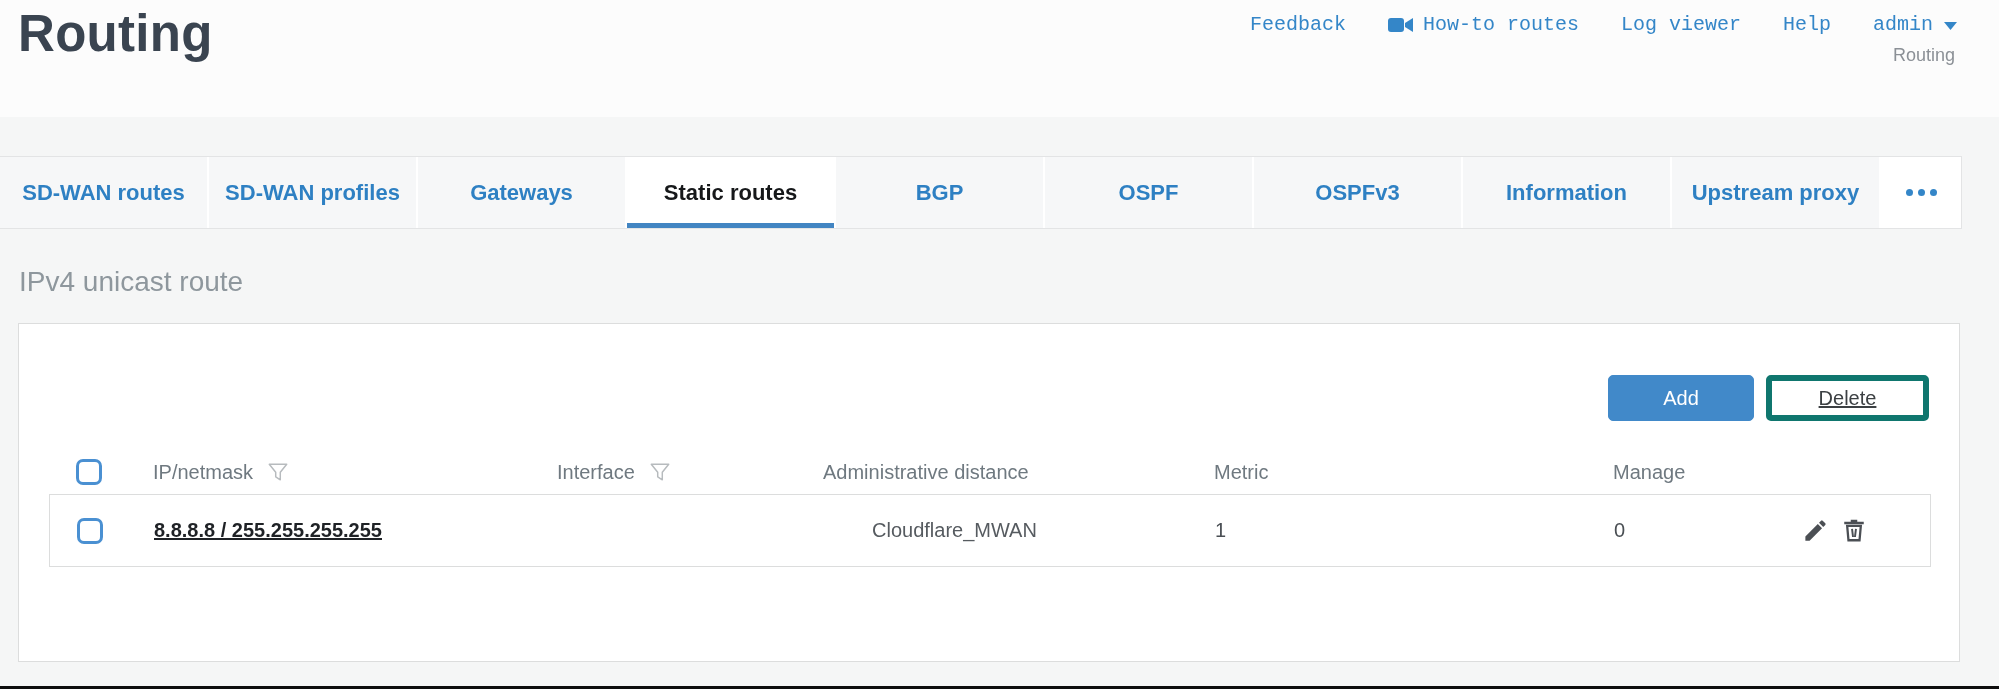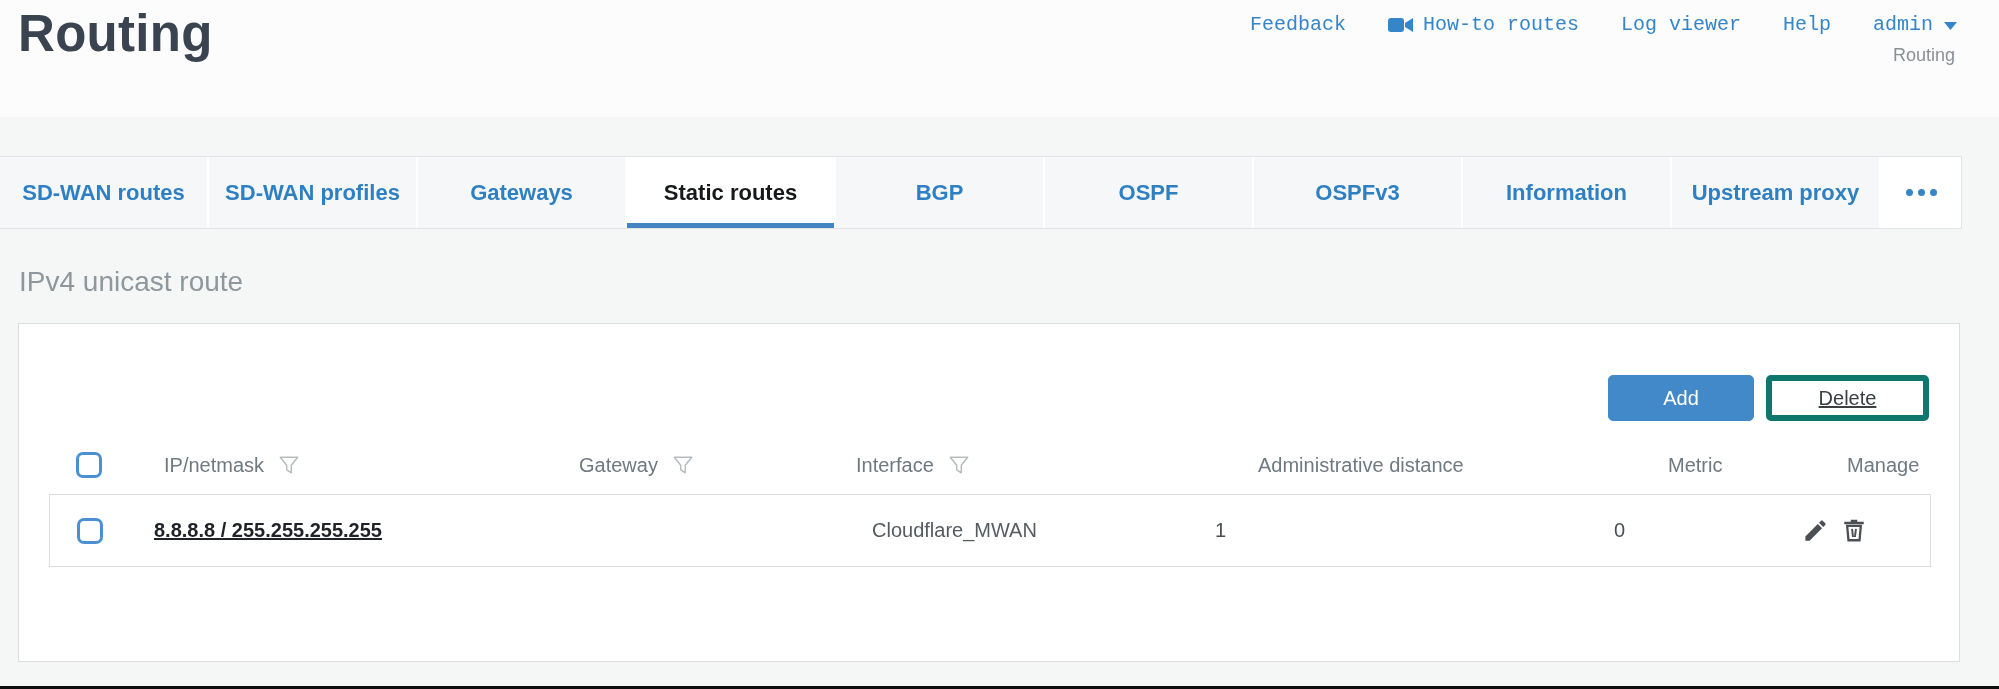--- a/index.html
+++ b/index.html
@@ -75,21 +75,21 @@
          display:flex; align-items:center; justify-content:center;
          font-family:"Liberation Sans", sans-serif; }
   .btn-add { width:146px; background:#4189c9; border:1px solid #4189c9; color:#ffffff; }
   .btn-delete { width:163px; background:#ffffff; border:6px solid #0f766e; color:#3c4043;text-decoration:underline; }
   
   .tbl-grid {
     position:absolute; left:30px; width:1882px;
     display:grid; grid-template-columns:104px 404px 266px 391px 399px 168px 150px;
     align-items:center;
   }
-  .tbl-head { top:117px; height:48px;gap:11px; }
+  .tbl-head { top:124px; height:48px; }
   .tbl-row  { top:170px; height:73px; border:1px solid #dcdddd; background:#ffffff; }
   .head-cell {
     display:flex; align-items:center; gap:14px;
     color:#6f7980; font-size:20px; white-space:nowrap;
   }
   .checkbox {
     width:26px; height:26px; margin-left:27px;
     border:3px solid #4a90d2; border-radius:7px; background:#ffffff; cursor:pointer;
   }
   .filter-icon { cursor:pointer; display:flex; }
@@ -175,28 +175,20 @@
       </div>
     <div class="head-cell">
       <span>IP/netmask</span>
       <span class="filter-icon">
         <svg width="22" height="22" viewBox="0 0 24 24">
             <path d="M2.5 3.5h19l-7 8.8v8.2l-5-3.2v-5z" fill="none" stroke="#b7bbbe" stroke-width="1.6" stroke-linejoin="round"></path>
           </svg>
       </span>
     </div>
     <div class="head-cell">
-      <span>Gateway</span>
-      <span class="filter-icon">
-        <svg width="22" height="22" viewBox="0 0 24 24">
-            <path d="M2.5 3.5h19l-7 8.8v8.2l-5-3.2v-5z" fill="none" stroke="#b7bbbe" stroke-width="1.6" stroke-linejoin="round"></path>
-          </svg>
-      </span>
-    </div>
-    <div class="head-cell">
       <span>Interface</span>
       <span class="filter-icon">
         <svg width="22" height="22" viewBox="0 0 24 24">
             <path d="M2.5 3.5h19l-7 8.8v8.2l-5-3.2v-5z" fill="none" stroke="#b7bbbe" stroke-width="1.6" stroke-linejoin="round"></path>
           </svg>
       </span>
     </div>
     <div class="head-cell">
       <span>Administrative distance</span>
     </div>

